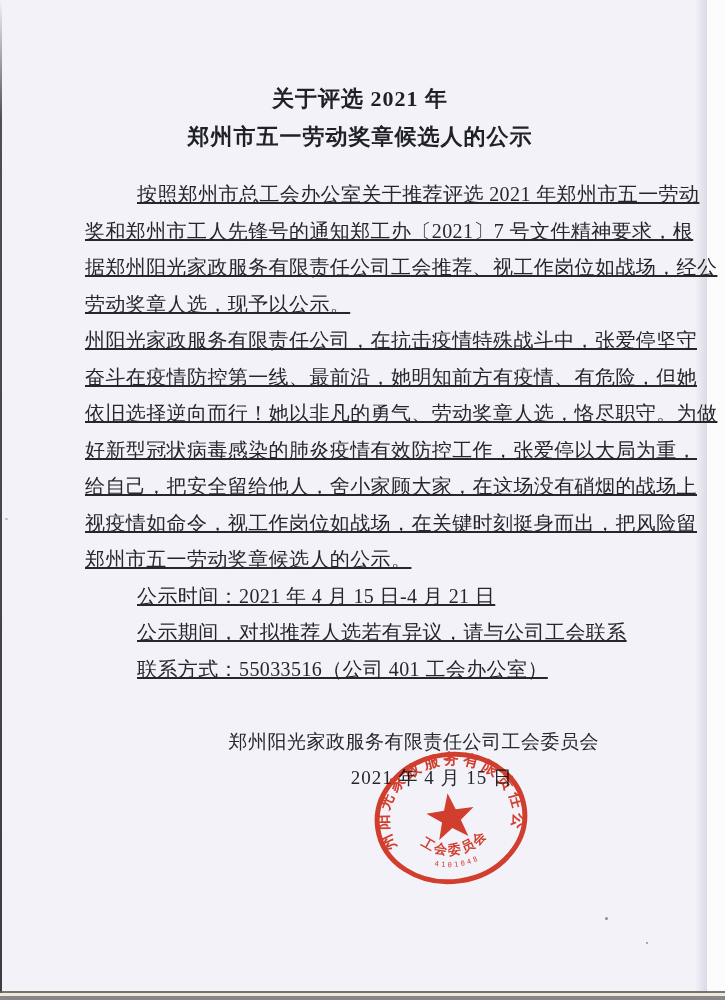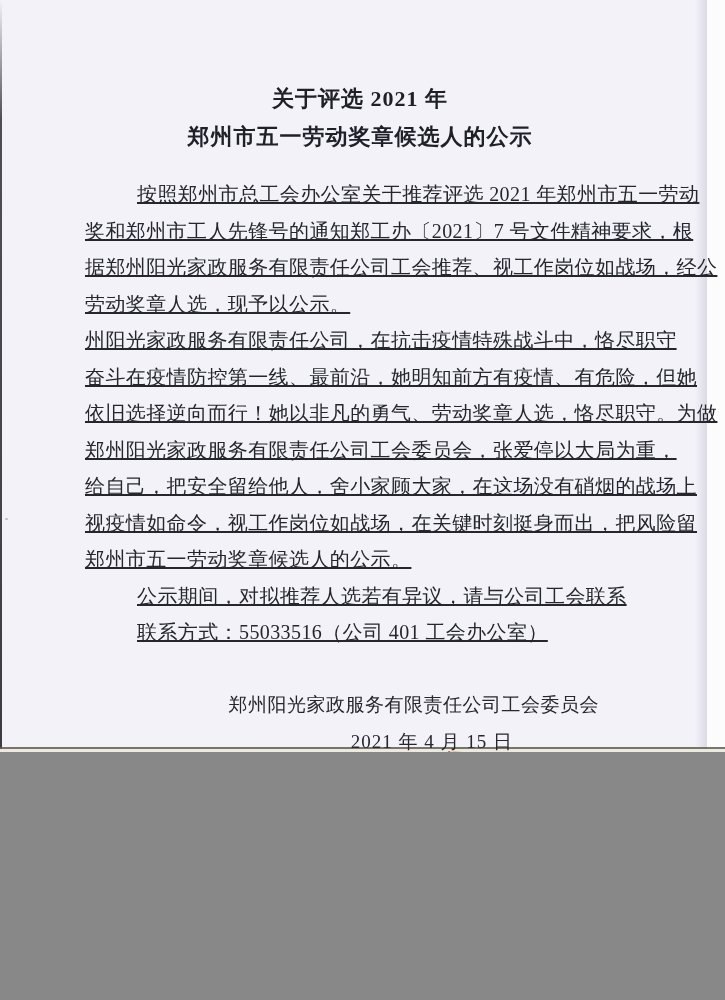--- a/index.html
+++ b/index.html
@@ -1,17 +1,17 @@
 <!DOCTYPE html>
 <html><head>
 <meta charset="utf-8">
 <style>
   html,body{margin:0;padding:0;background:#888;}
   .scan{
-    position:relative;width:725px;height:752px;margin:0 auto;
+    position:relative;width:725px;height:996px;margin:0 auto;
     background:#f3f2f9;overflow:hidden;
     font-family:"Liberation Serif","DejaVu Serif",serif;
     color:#26262e;
   }
   
   .right-strip{position:absolute;top:0;right:0;width:18px;height:100%;background:#fcfcfd;}
   .right-seam{position:absolute;top:0;right:18px;width:12px;height:100%;
     background:linear-gradient(to right,rgba(222,221,232,0),rgba(214,213,226,.85));}
   .left-edge{position:absolute;left:0;top:0;width:2px;height:100%;
     background:linear-gradient(to bottom,rgba(60,60,68,0) 0,rgba(60,60,68,.9) 120px,#3c3c44 100%);}
@@ -54,28 +54,29 @@
   <div class="doc">
     <div class="title-line">关于评选 2021 年</div>
     <div class="title-line">郑州市五一劳动奖章候选人的公示</div>
     <div class="title-gap"></div>
 
     <div class="line indent">按照郑州市总工会办公室关于推荐评选 2021 年郑州市五一劳动</div>
     <div class="line">奖和郑州市工人先锋号的通知郑工办〔2021〕7 号文件精神要求，根</div>
     <div class="line">据郑州阳光家政服务有限责任公司工会推荐、视工作岗位如战场，经公</div>
     <div class="line">劳动奖章人选，现予以公示。</div>
 
-    <div class="line">州阳光家政服务有限责任公司，在抗击疫情特殊战斗中，恪尽职守</div>
+    <div class="line">州阳光家政服务有限责任公司，在抗击疫情特殊战斗中，张爱停坚守</div>
     <div class="line">奋斗在疫情防控第一线、最前沿，她明知前方有疫情、有危险，但她</div>
     <div class="line">依旧选择逆向而行！她以非凡的勇气、劳动奖章人选，恪尽职守。为做</div>
-    <div class="line">郑州阳光家政服务有限责任公司工会委员会，张爱停以大局为重，</div>
+    <div class="line">好新型冠状病毒感染的肺炎疫情有效防控工作，张爱停以大局为重，</div>
     <div class="line">给自己，把安全留给他人，舍小家顾大家，在这场没有硝烟的战场上</div>
     <div class="line">视疫情如命令，视工作岗位如战场，在关键时刻挺身而出，把风险留</div>
     <div class="line">郑州市五一劳动奖章候选人的公示。</div>
 
+    <div class="line indent">公示时间：2021 年 4 月 15 日-4 月 21 日</div>
     <div class="line indent">公示期间，对拟推荐人选若有异议，请与公司工会联系</div>
     <div class="line indent">联系方式：55033516（公司 401 工会办公室）</div>
 
     <div class="blank"></div>
     <div class="sign-line">郑州阳光家政服务有限责任公司工会委员会</div>
     <div class="date-line">2021 年 4 月 15 日</div>
   </div>
 
   <svg class="seal" viewBox="0 0 164 142" xmlns="http://www.w3.org/2000/svg">
     <defs>

